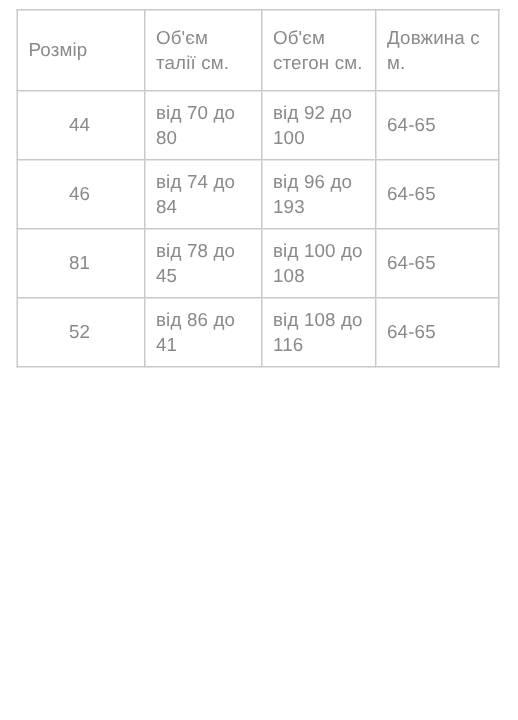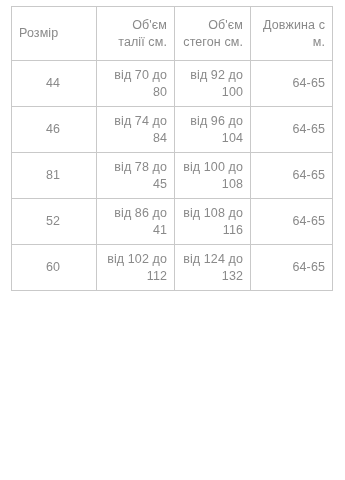--- a/index.html
+++ b/index.html
@@ -31,21 +31,21 @@
   }
   .size-table td,
   .size-table th {
     border: 1px solid #c9c9c9;
     color: #8a8a8a;
     font-weight: normal;
     font-size: 12.5px;
     line-height: 17px;
     padding: 5px 7px 5px 7px;
     vertical-align: middle;
-    text-align: right;
+    text-align: left;
     box-sizing: border-box;
     letter-spacing: 0.1px;
   }
   .size-table thead th {
     height: 54px;
   }
   .size-table tbody td {
     height: 46px;
   }
   .col-size   { width: 85px; }
@@ -83,36 +83,30 @@
     <tbody>
       <tr>
         <td class="cell-size">44</td>
         <td>від 70 до 80</td>
         <td>від 92 до 100</td>
         <td>64-65</td>
       </tr>
       <tr>
         <td class="cell-size">46</td>
         <td>від 74 до 84</td>
-        <td>від 96 до 104</td>
+        <td>від 96 до 193</td>
         <td>64-65</td>
       </tr>
       <tr>
         <td class="cell-size">81</td>
         <td>від 78 до 45</td>
         <td>від 100 до 108</td>
         <td>64-65</td>
       </tr>
       <tr>
         <td class="cell-size">52</td>
         <td>від 86 до 41</td>
         <td>від 108 до 116</td>
         <td>64-65</td>
       </tr>
-      <tr>
-        <td class="cell-size">60</td>
-        <td>від 102 до 112</td>
-        <td>від 124 до 132</td>
-        <td>64-65</td>
-      </tr>
     </tbody>
   </table>
 </div>
 
 </body></html>

